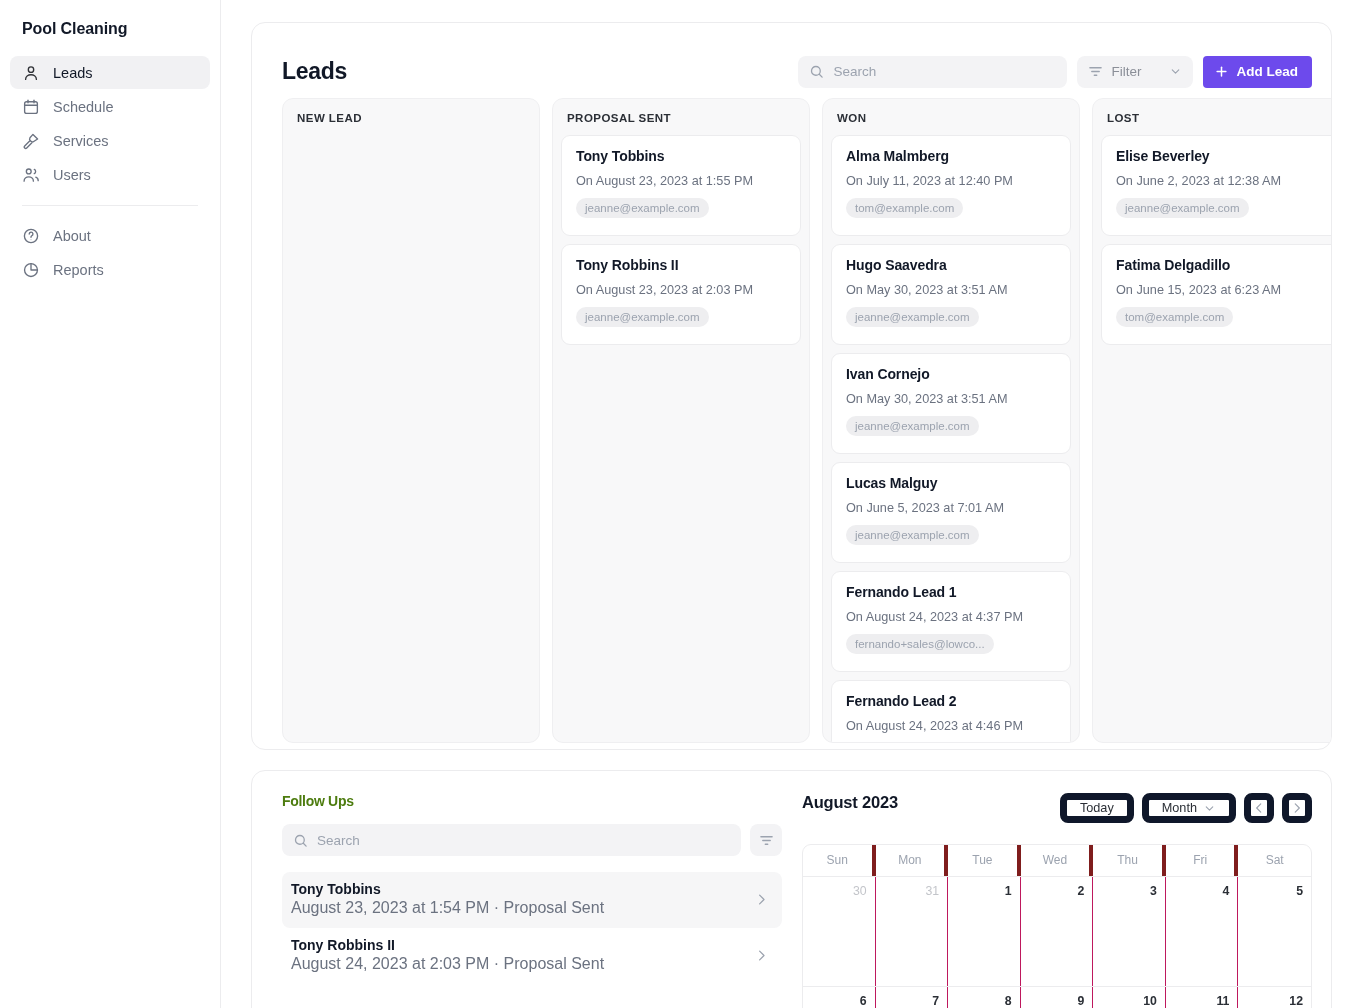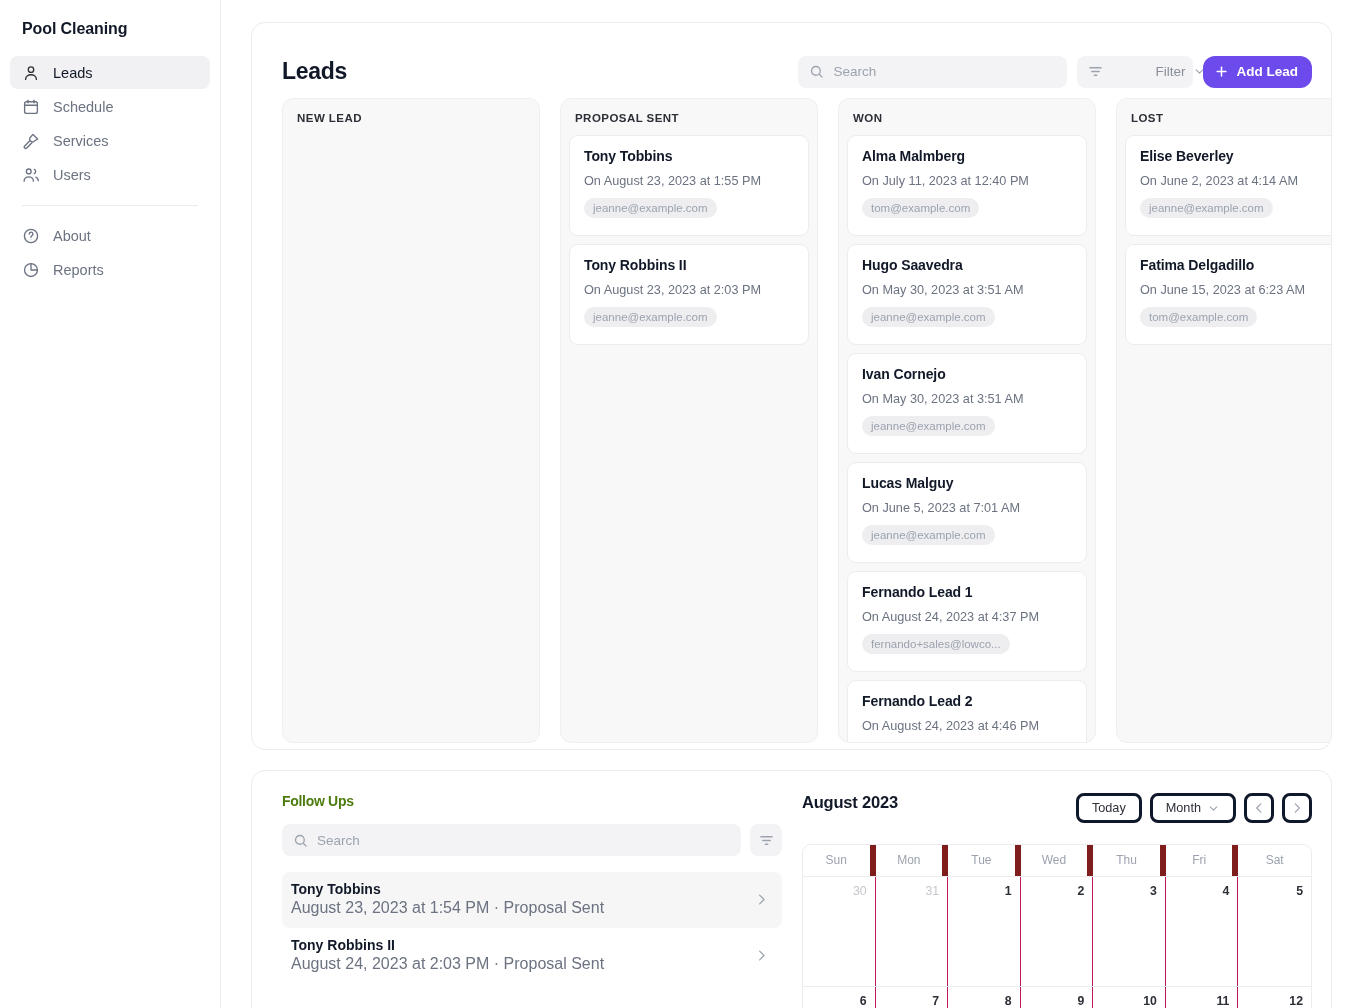--- a/index.html
+++ b/index.html
@@ -60,32 +60,32 @@
     display: flex; align-items: center; gap: 9px; padding: 0 11px;
   }
   .search-box .placeholder { font-size: 13.5px; color: #9ca3af; }
   .ico { display: block; color: #9ca3af; flex: none; }
 
   .filter-btn {
     width: 116px; height: 32px; border-radius: 8px; background: #f3f3f5;
     display: flex; align-items: center; gap: 8px; padding: 0 11px;
     cursor: pointer;
   }
-  .filter-btn .lbl { font-size: 13.5px; color: #8b8f98; flex: 1; margin-left: 44px; }
+  .filter-btn .lbl { font-size: 13.5px; color: #8b8f98; flex: 1; }
 
   .add-btn {
-    height: 32px; border-radius: 12px; background: #6d4aec; color: #fff;
+    height: 32px; border-radius: 4px; background: #6d4aec; color: #fff;
     display: flex; align-items: center; gap: 7px; padding: 0 14px 0 11px;
     font-size: 13.5px; font-weight: 700; cursor: pointer; border: none;
     font-family: "Liberation Sans", sans-serif;
   }
 
   
   .board {
-    display: flex; gap: 20px; padding-left: 30px;
+    display: flex; gap: 12px; padding-left: 30px;
     height: 645px; overflow: hidden;
   }
   .column {
     width: 258px; flex: 0 0 258px;
     background: #f8f8f9; border: 1px solid #efeff1;
     border-radius: 11px; overflow: hidden;
     display: flex; flex-direction: column;
   }
   .col-head {
     font-size: 11.5px; font-weight: 700; letter-spacing: 0.45px;
@@ -127,34 +127,34 @@
   .fu-row.active { background: #f6f6f7; }
   .fu-row-name { font-size: 14px; font-weight: 700; color: #111827; }
   .fu-row-meta { font-size: 16px; color: #6b7280; margin-top: 2px; }
 
   
   .calendar { flex: 1; padding: 22px 19px 0 20px; overflow: hidden; }
   .cal-head { display: flex; justify-content: space-between; }
   .cal-title { font-size: 16.5px; font-weight: 700; color: #111827; letter-spacing: -0.2px; }
   .cal-ctrls { display: flex; align-items: center; gap: 8px; }
   .cal-btn {
-    height: 30px; border: 3px solid #0f172a; border-radius: 8px; background: #fff;
+    height: 30px; border: 7px solid #0f172a; border-radius: 8px; background: #fff;
     display: flex; align-items: center; justify-content: center; gap: 6px;
     font-size: 12.7px; color: #2b2f36; padding: 0 13px; cursor: pointer;
     font-family: "Liberation Sans", sans-serif;
   }
   .cal-btn.sq { width: 30px; padding: 0; }
   .cal-grid {
     margin-top: 21px; border: 1px solid #ececee; border-radius: 9px;
     overflow: hidden;
   }
   .cal-dow, .cal-week { display: grid; grid-template-columns: repeat(7, 1fr); }
   .cal-dow div {
     text-align: center; font-size: 12px; color: #9ca3af;
-    padding: 8px 0 9px 0; border-right: 6px solid #7f1d1d;
+    padding: 8px 0 9px 0; border-right: 4px solid #7f1d1d;
   }
   .cal-dow div:last-child { border-right: none; }
   .cal-week { border-top: 1px solid #ececee; }
   .cal-cell {
     height: 109px; border-right: 1px solid #be185d;
     padding: 7px 8px 0 0; text-align: right;
     font-size: 12.3px; font-weight: 700; color: #2b2f36;
   }
   .cal-cell:last-child { border-right: none; }
   .cal-cell.muted { color: #c3c5ca; font-weight: 400; }
@@ -323,21 +323,21 @@
                 <div class="lead-date">On August 24, 2023 at 4:46 PM</div>
                 <div><span class="lead-pill">fernando+sales@lowco...</span></div>
               </div>
             </div>
           </div>
           <div class="column">
             <div class="col-head">LOST</div>
             <div class="col-body">
               <div class="lead-card">
                 <div class="lead-name">Elise Beverley</div>
-                <div class="lead-date">On June 2, 2023 at 4:14 AM</div>
+                <div class="lead-date">On June 2, 2023 at 12:38 AM</div>
                 <div><span class="lead-pill">jeanne@example.com</span></div>
               </div>
               <div class="lead-card">
                 <div class="lead-name">Fatima Delgadillo</div>
                 <div class="lead-date">On June 15, 2023 at 6:23 AM</div>
                 <div><span class="lead-pill">tom@example.com</span></div>
               </div>
             </div>
           </div>
         </div>

